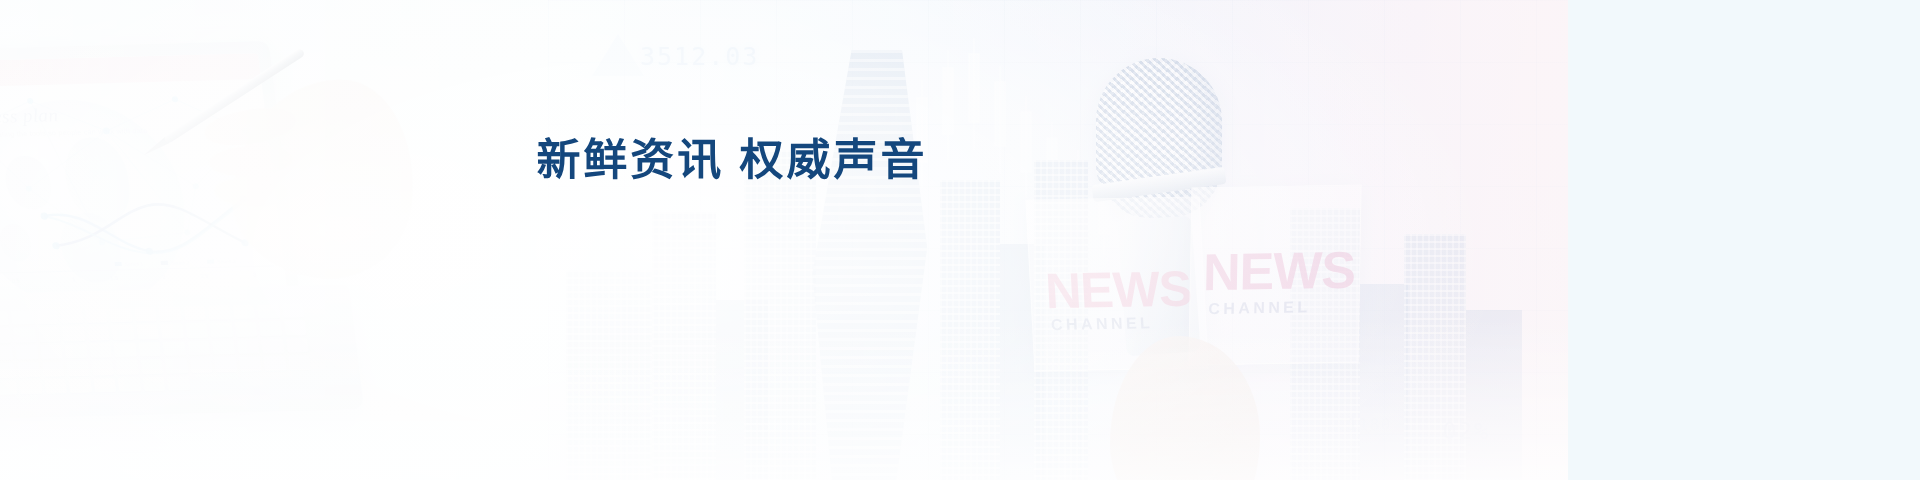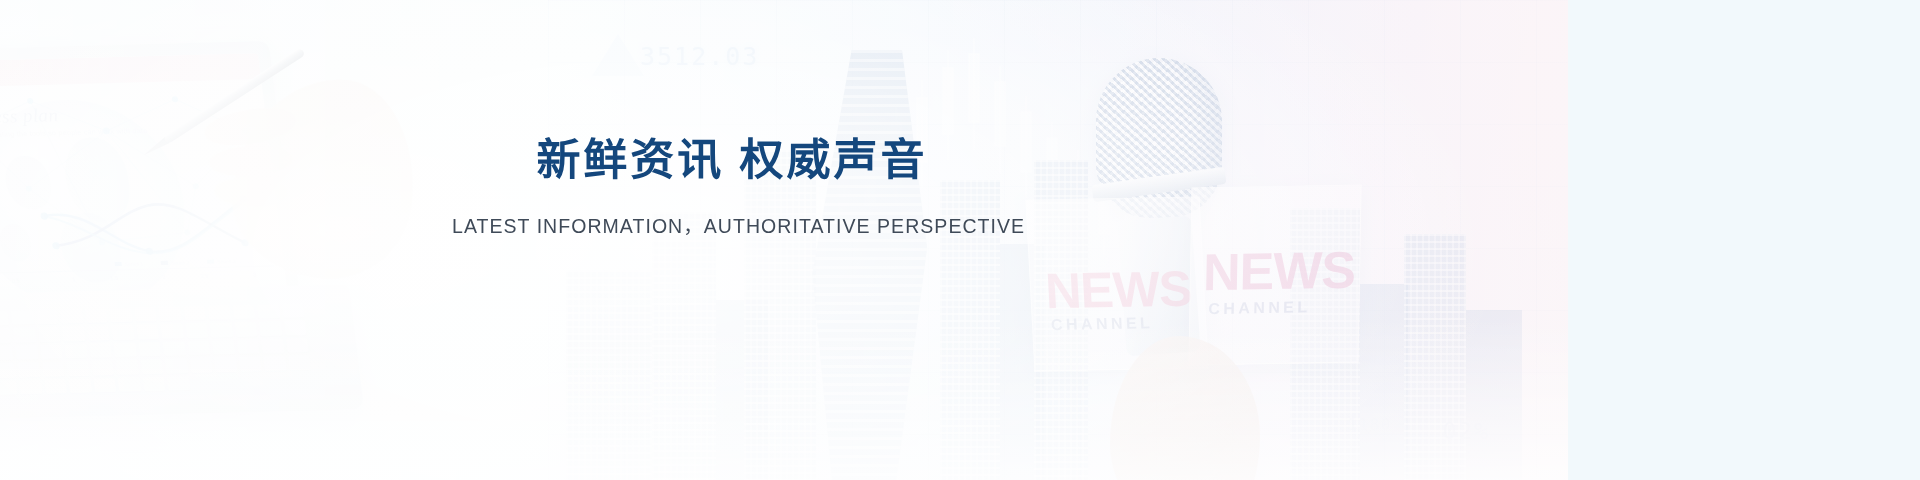--- a/index.html
+++ b/index.html
@@ -526,16 +526,15 @@
   </div>
 
   <div class="veil-cool"></div>
   <div class="veil-warm"></div>
   <div class="mist"></div>
   <div class="mist2"></div>
   <div class="veil-bottom"></div>
 
   <div class="copy">
     <h1 class="headline">新鲜资讯 权威声音</h1>
-    <p class="subtitle">LATEST INFORMATION，AUTHORITATIVE PERSPECTIVE</p>
   </div>
 
 </div>
 
 </body></html>

